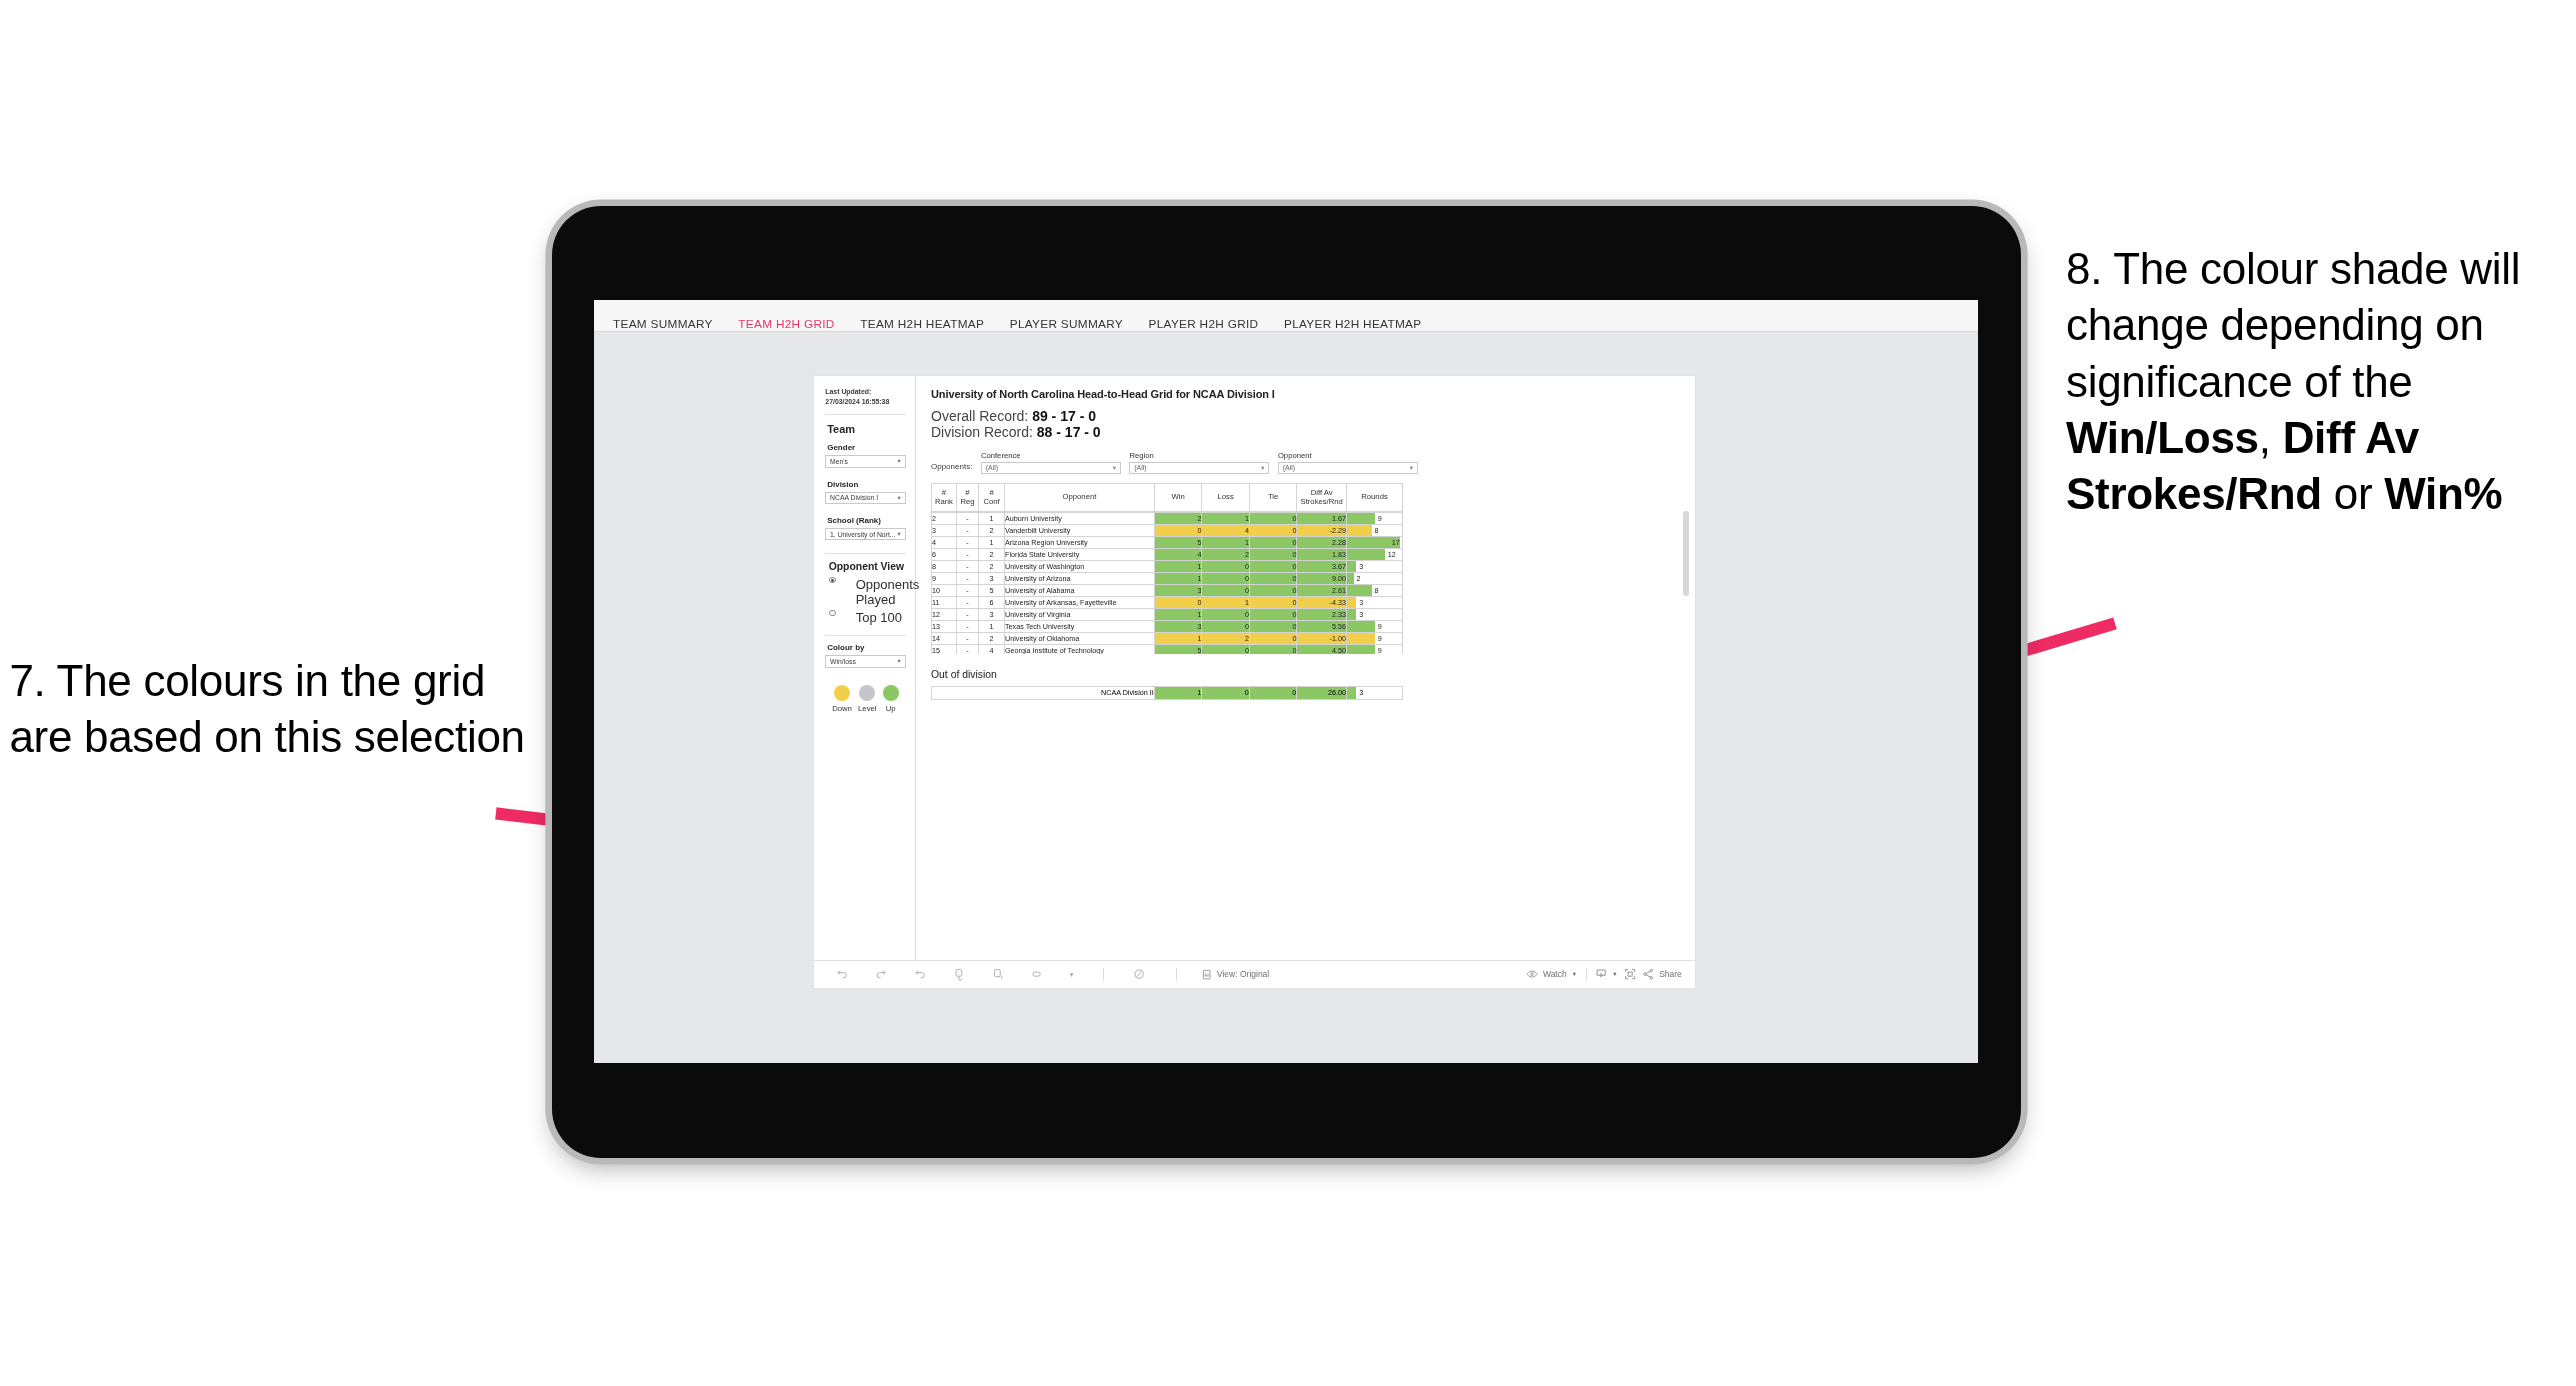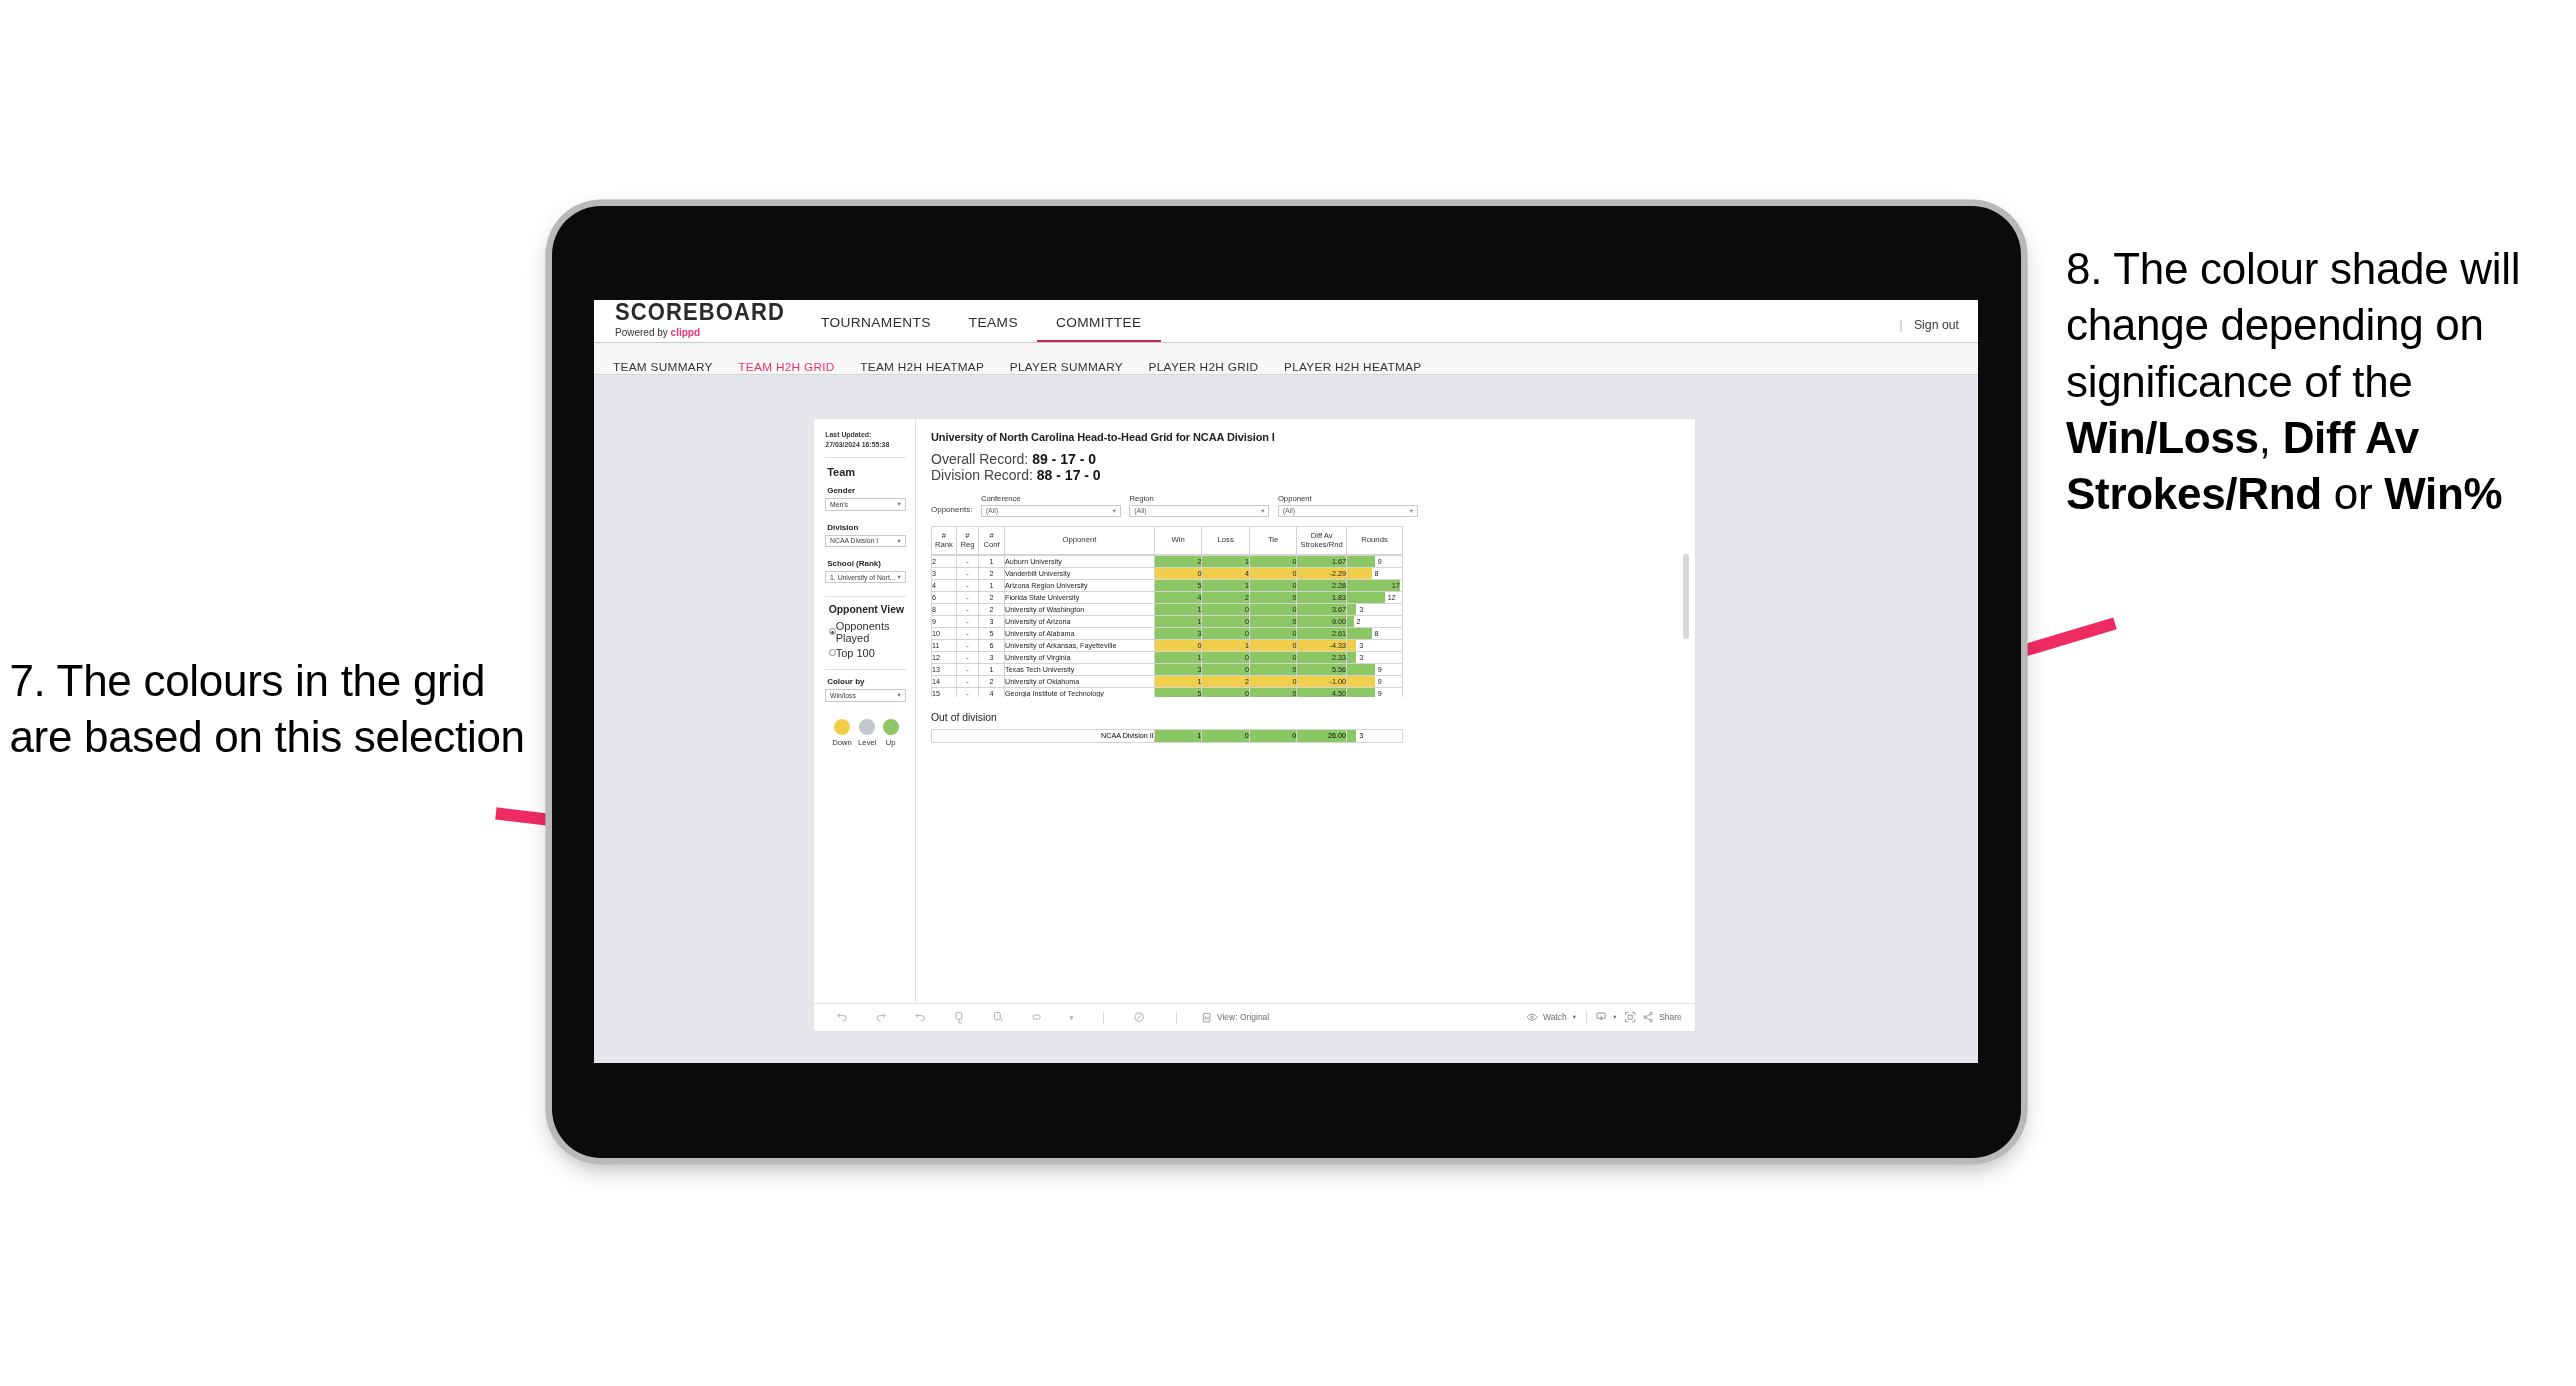--- a/index.html
+++ b/index.html
@@ -113,21 +113,21 @@
   .f-head { font-size:11px; font-weight:bold; color:#262626; margin:1.9px 0 8.5px 1.9px; }
   .f-head.center { text-align:center; font-size:10.4px; margin-bottom:4.7px; }
   .f-label { font-size:8px; font-weight:bold; color:#262626; margin:0 0 2.8px 1.9px; }
   .f-select {
     height:12.3px; border:0.9px solid #c9c9c9; background:#fff;
     display:flex; align-items:center; justify-content:space-between;
     padding:0 2.8px 0 3.8px; font-size:6.8px; color:#3a3a3a;
     margin-bottom:12.3px; cursor:pointer; white-space:nowrap; overflow:hidden;
   }
   .f-select .caret { color:#777; font-size:5.7px; }
-  .radio-row { display:flex; align-items:center; gap:0; margin:0 0 2.8px 3.8px; font-size:11px; color:#2f2f2f; cursor:pointer; }
+  .radio-row { display:flex; gap:20px; margin:0 0 2.8px 3.8px; font-size:13px; color:#2f2f2f; cursor:pointer; }
   .radio { width:6.6px; height:6.6px; border:0.9px solid #8a8a8a; border-radius:50%; position:relative; background:#fff; flex:none; }
   .radio.on::after { content:""; position:absolute; left:1.4px; top:1.4px; width:2.8px; height:2.8px; border-radius:50%; background:#555; }
   #legend { display:flex; justify-content:space-around; align-items:flex-start; margin-top:17px; padding:0 3.8px; }
   .lg { text-align:center; }
   .lg .dot { width:16px; height:16px; border-radius:50%; margin:0 auto 3.8px auto; }
   .lg .cap { font-size:7.7px; color:#333; }
 
   
   #content { flex:1; padding:12.3px 13.2px 0 15px; min-width:0; position:relative; }
   #viz-title { font-size:11px; color:#222; letter-spacing:-0.1px;font-weight:bold; }
@@ -205,35 +205,20 @@
 <svg class="arrow-svg" id="arrow-right" style="left:1643px; top:614px; width:491px; height:151px;" viewBox="0 0 520 160">
   <g>
     <path d="M500,10 L115,125" stroke="#ef2b63" stroke-width="13" stroke-linecap="butt"></path>
     <path d="M128,95 L72,125 L130,152 Z" fill="#ef2b63"></path>
   </g>
 </svg>
 
 <div id="tablet">
   <div id="tablet-screen">
 
-    <div id="app-topbar">
-      <div id="brand">
-        <span class="bt">SCOREBOARD</span>
-        <span class="bs"><span>Powered by </span><i>clippd</i></span>
-      </div>
-      <div class="topnav">
-        <div class="topnav-item">TOURNAMENTS</div>
-        <div class="topnav-item">TEAMS</div>
-        <div class="topnav-item active">COMMITTEE</div>
-      </div>
-      <div id="signout-wrap">
-        <span class="sep">|</span>
-        <span id="signout">Sign out</span>
-      </div>
-    </div>
 
     <div id="app-subnav">
       <div class="subnav-item">TEAM SUMMARY</div>
       <div class="subnav-item active">TEAM H2H GRID</div>
       <div class="subnav-item">TEAM H2H HEATMAP</div>
       <div class="subnav-item">PLAYER SUMMARY</div>
       <div class="subnav-item">PLAYER H2H GRID</div>
       <div class="subnav-item">PLAYER H2H HEATMAP</div>
     </div>
 

